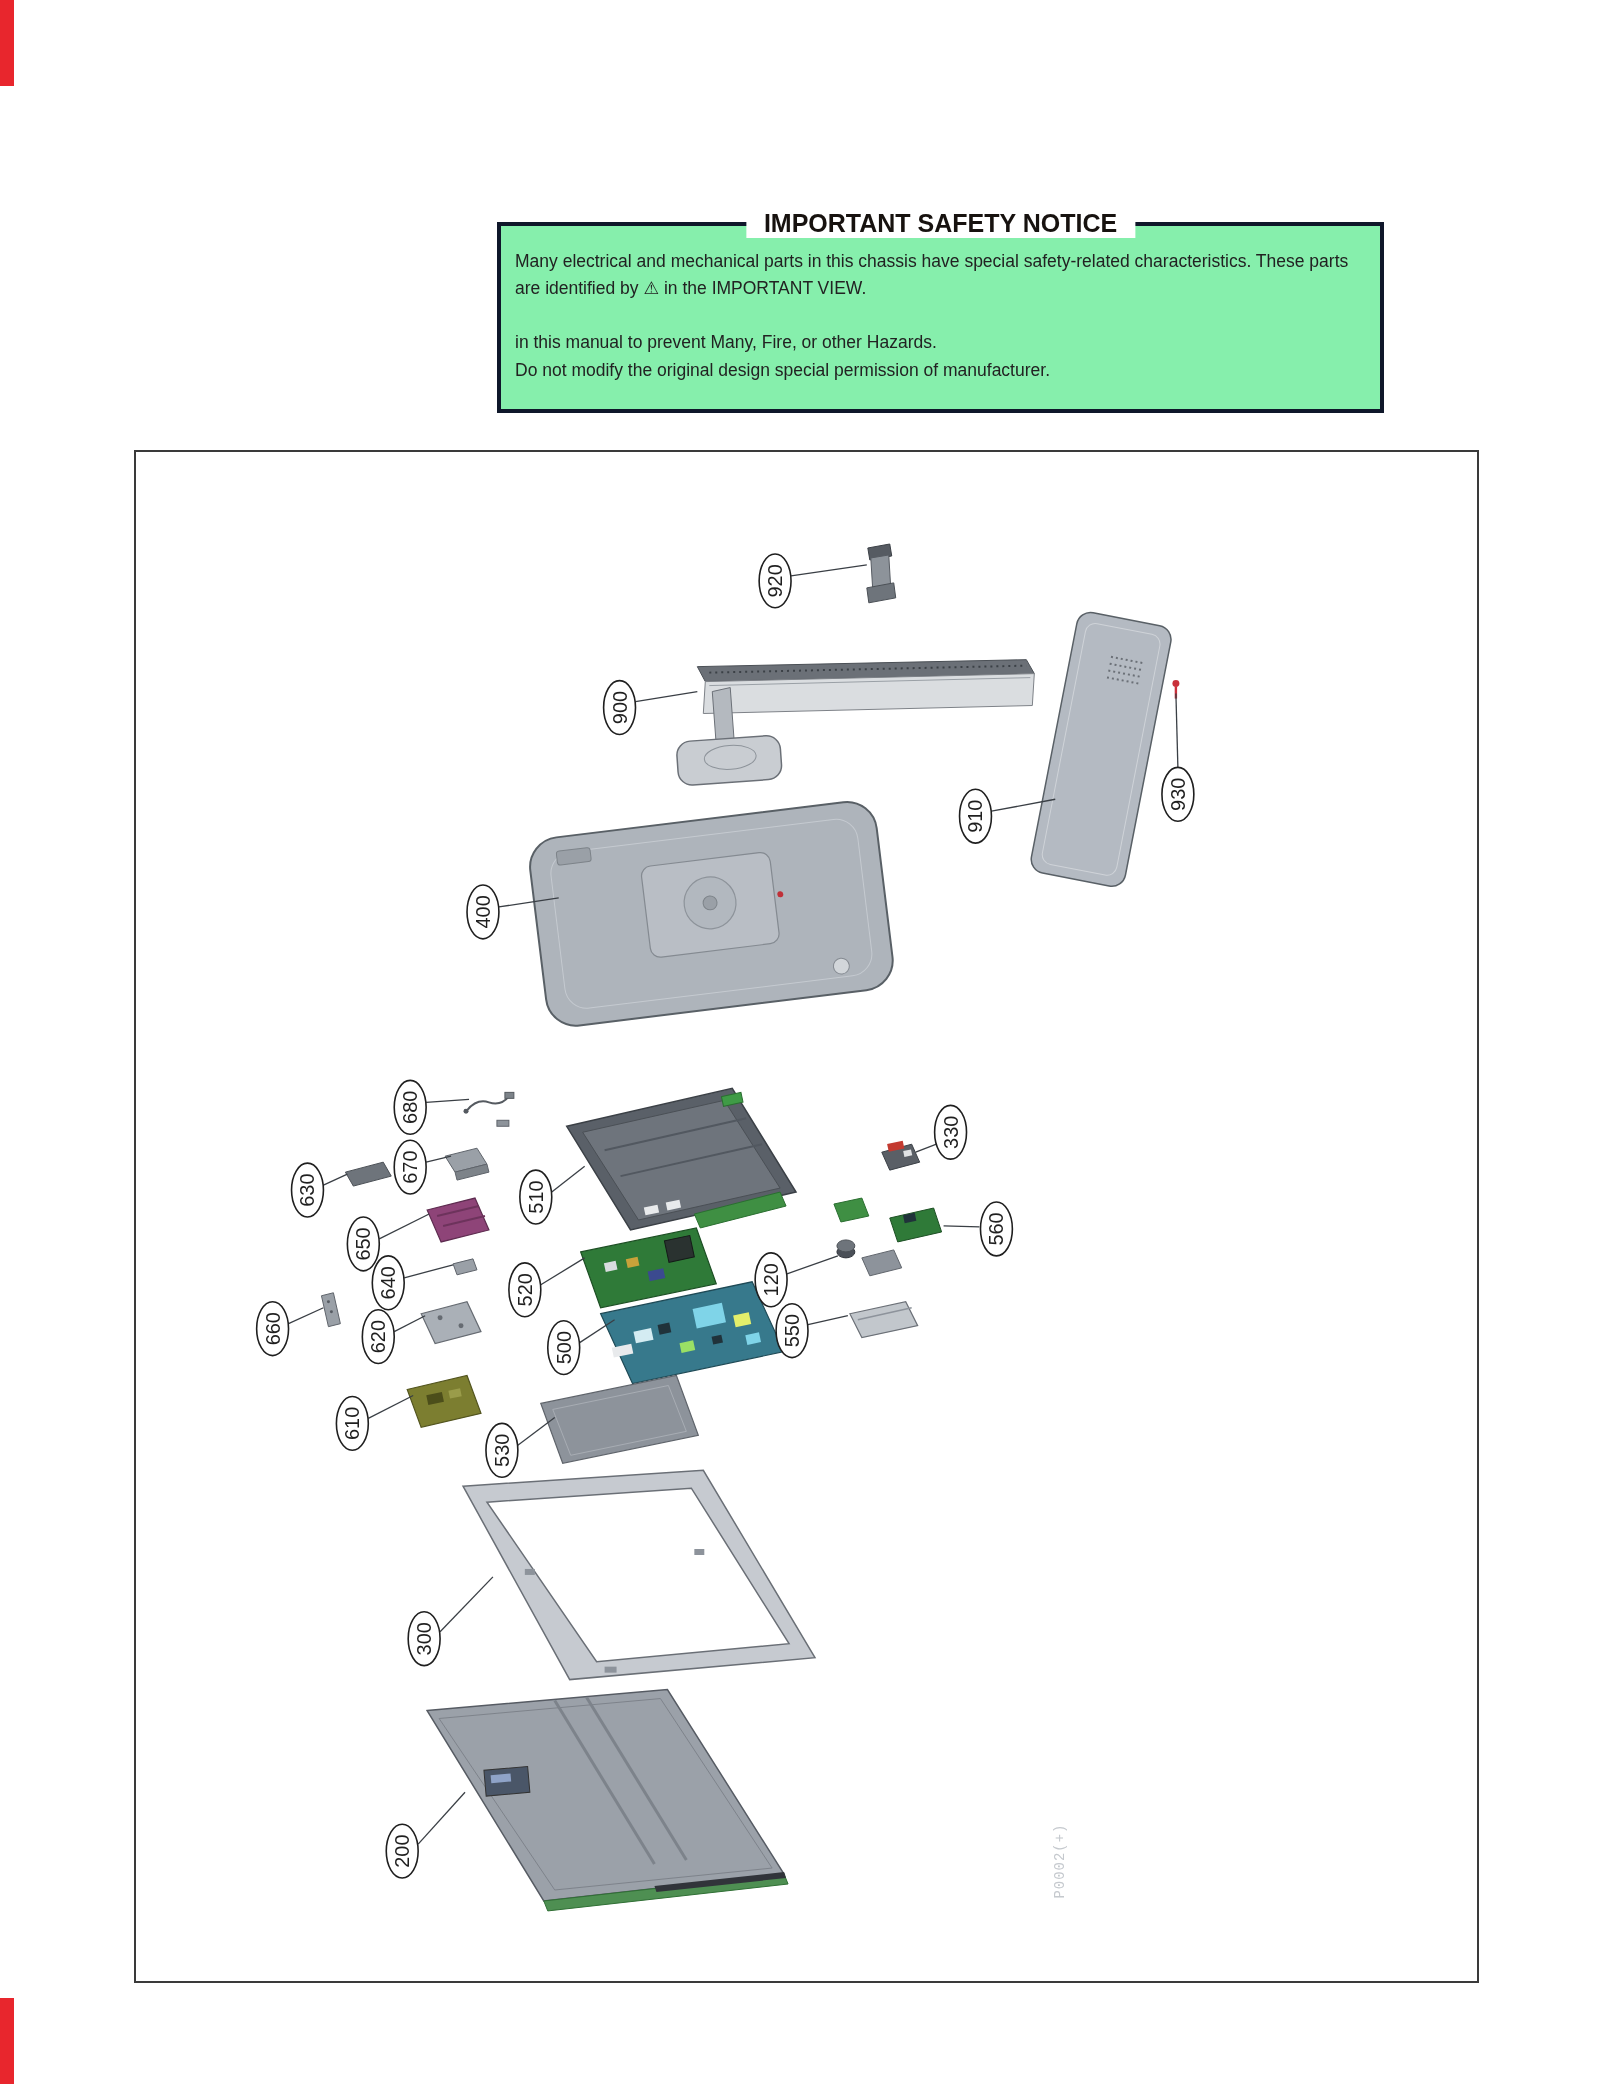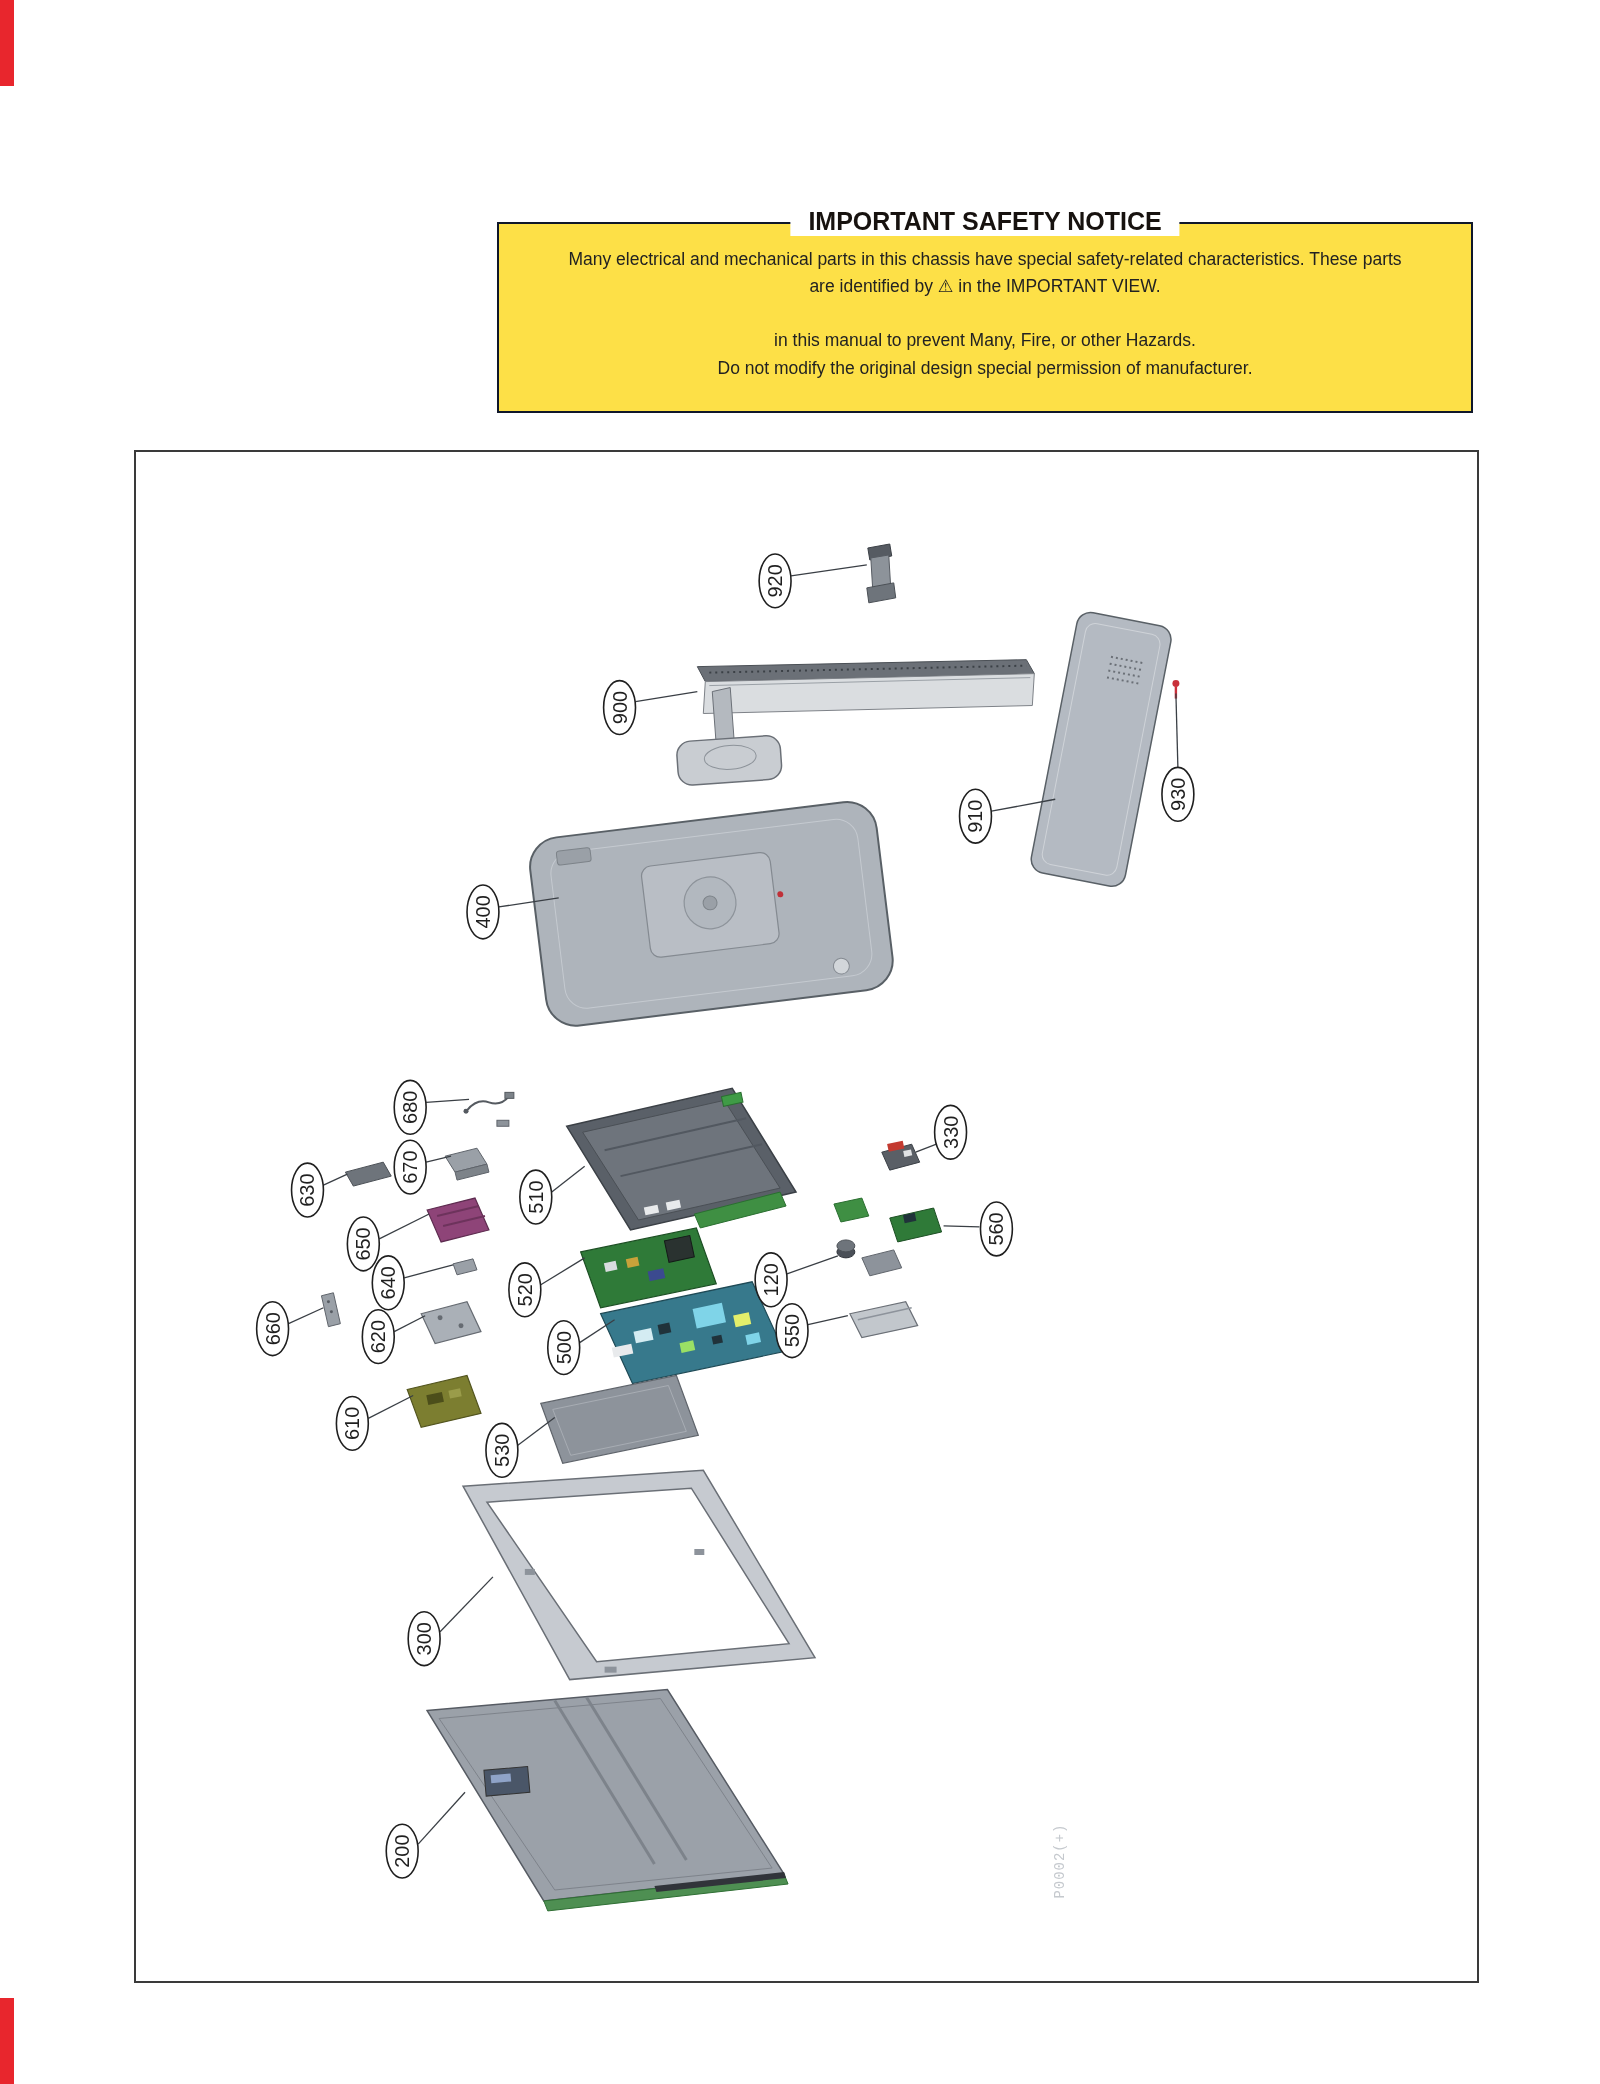--- a/index.html
+++ b/index.html
@@ -19,33 +19,33 @@
   .corner-mark.bottom { bottom: 0; height: 86px; }
 
   .title {
     position: absolute; left: 134px; top: 146px; width: 1345px;
     margin: 0; text-align: center;
     font-size: 42px; font-weight: 700; letter-spacing: 1px;
     color: #17120f;
   }
 
   .notice {
-    position: absolute; left: 497px; top: 222px; width: 976px; height: 191px;
-    border: 2px solid #0f172a;
-    background: #fde047;
+    position: absolute; left: 497px; top: 222px; width: 887px; height: 191px;
+    border: 4px solid #0f172a;
+    background: #86efac;
   }
   .notice-heading {
     position: absolute; top: -17px; left: 50%; transform: translateX(-50%);
     background: #fff; padding: 0 18px;
     font-size: 25px; font-weight: 700; white-space: nowrap;
     color: #17120f;
   }
   .notice-text {
     margin: 0; padding: 22px 14px 0 14px;
-    font-size: 17.5px; line-height: 1.55; color: #222; text-align: center;
+    font-size: 17.5px; line-height: 1.55; color: #222;
   }
 
   .diagram {
     position: absolute; left: 134px; top: 450px; width: 1345px; height: 1533px;
     border: 2px solid #3a3a3a; background: #fff;
   }
   .diagram svg { display: block; width: 100%; height: 100%; }
 
   .callout ellipse { fill: #ffffff; stroke: #1f1f1f; stroke-width: 1.6; }
   .callout text {

